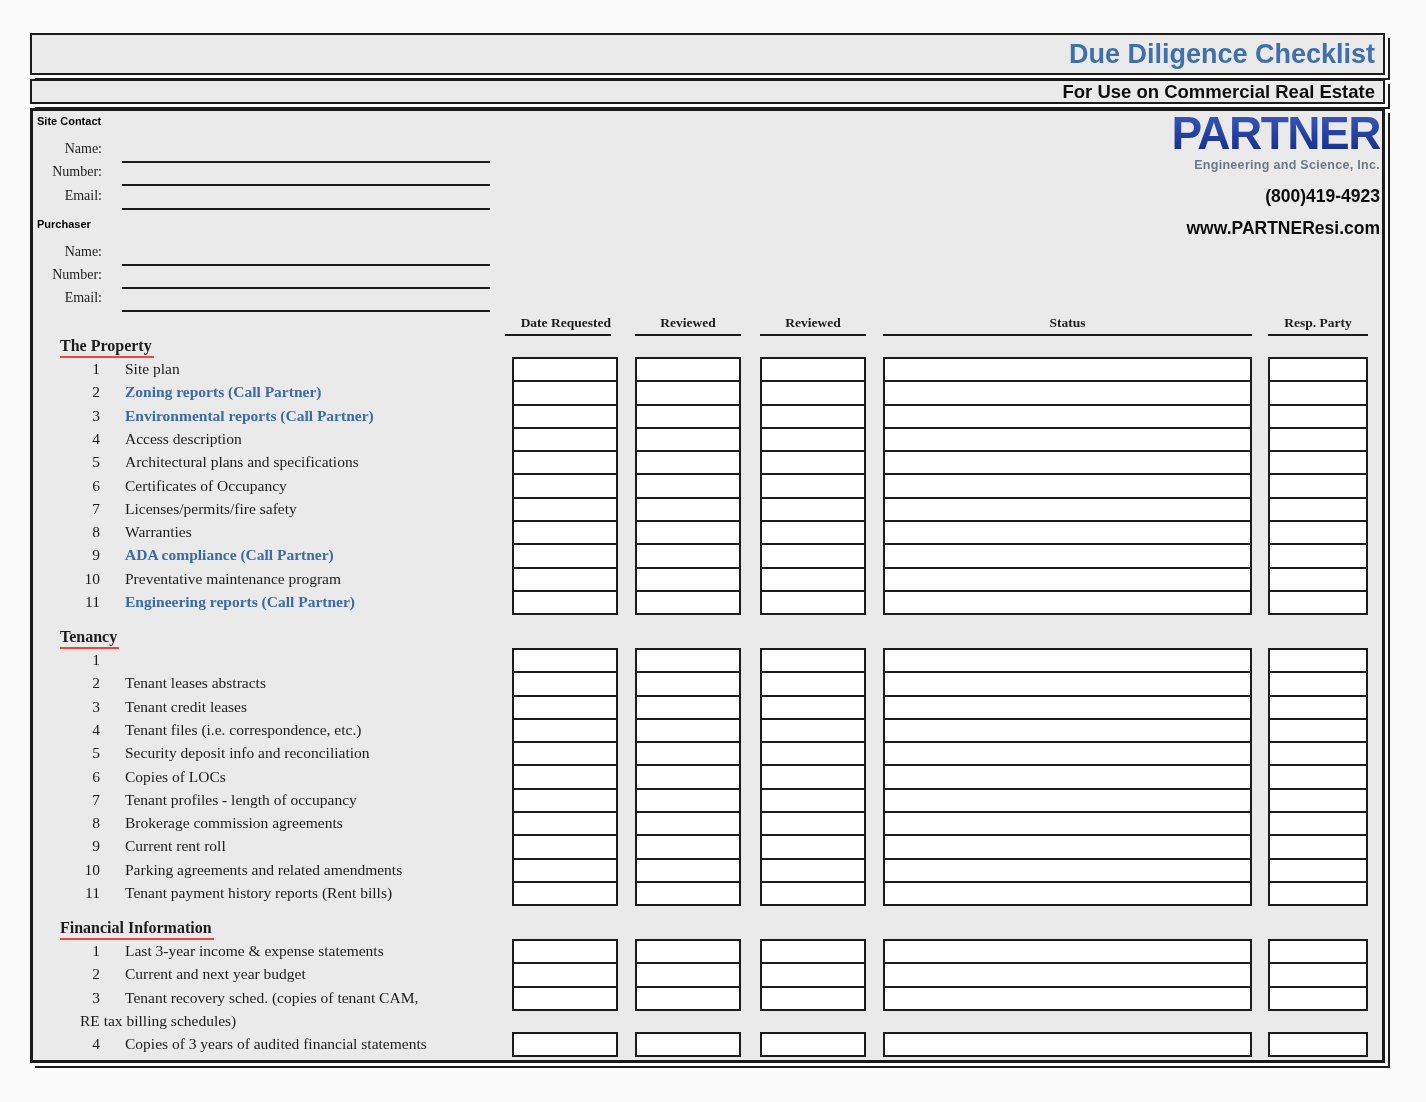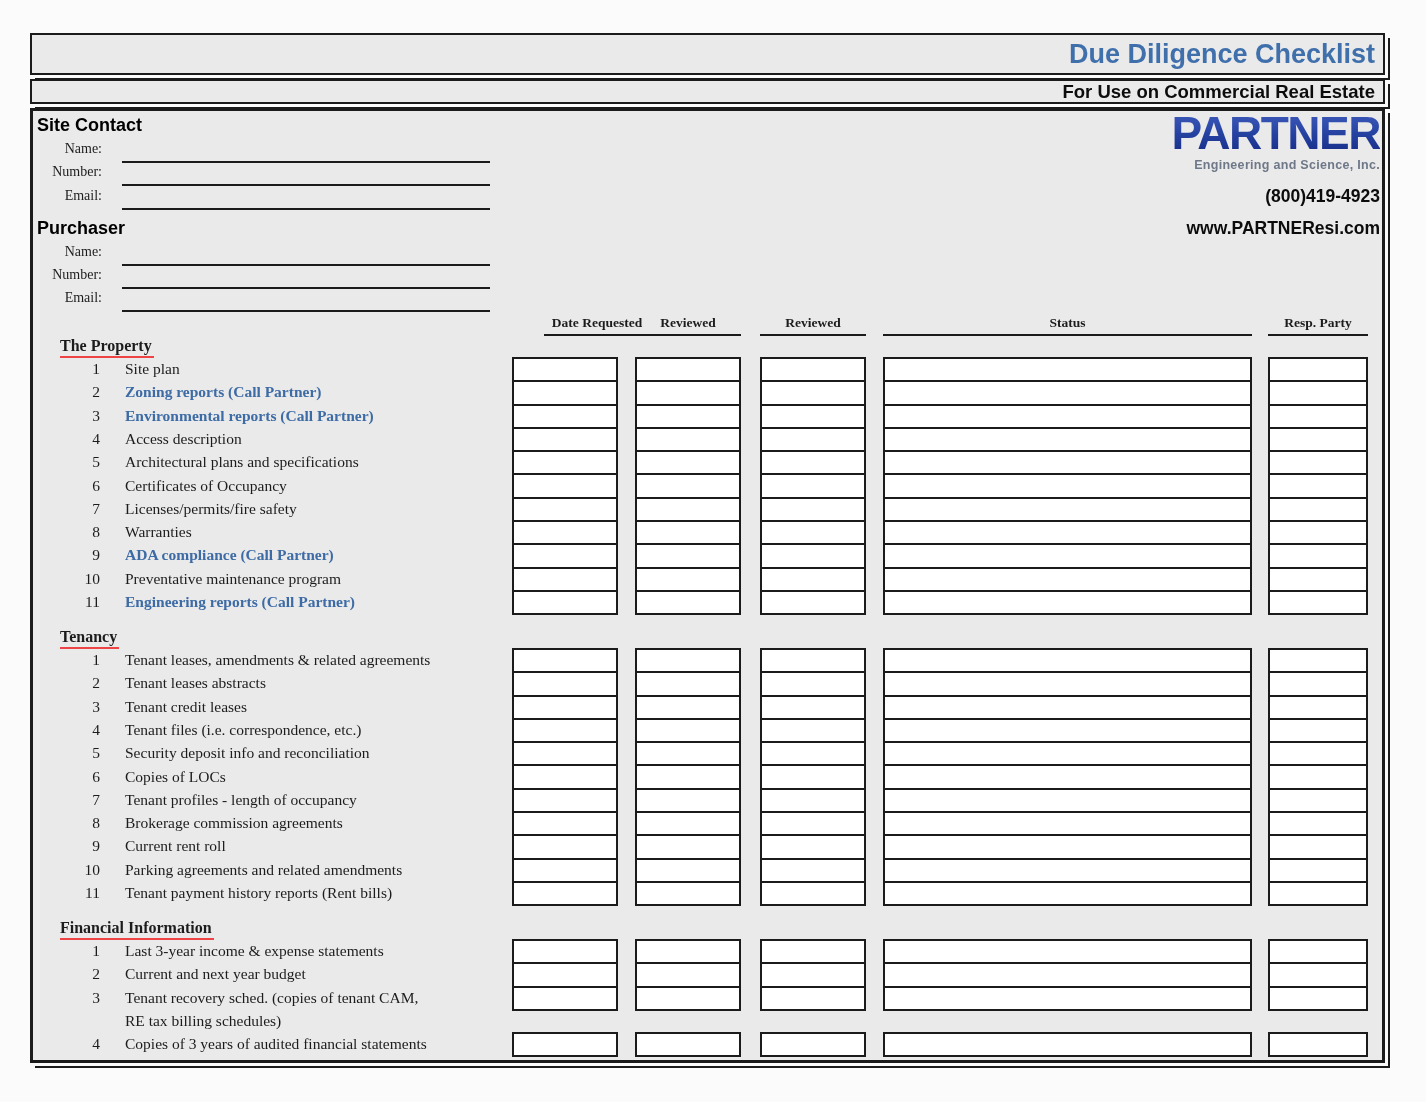--- a/index.html
+++ b/index.html
@@ -9,21 +9,21 @@
        box-sizing:border-box;box-shadow:3px 3px 0 0 #fbfbfb,5px 5px 0 0 #1b1b1b;}
   .title-box{top:33px;height:42px;display:flex;align-items:center;justify-content:flex-end;
        padding-right:8px;font-family:"Liberation Sans",sans-serif;font-weight:bold;
        font-size:27px;color:#4070ac;}
   .subtitle-box{top:79px;height:25px;display:flex;align-items:center;justify-content:flex-end;
        padding-right:8px;font-family:"Liberation Sans",sans-serif;font-weight:bold;
        font-size:18.5px;color:#0c0c0c;}
   .main-box{top:108px;height:955px;border-width:3px;}
 
   .form-heading{position:absolute;left:37px;font-family:"Liberation Sans",sans-serif;
-       font-weight:bold;font-size:18px;color:#000;}
+       font-weight:bold;font-size:11px;color:#000;}
   .form-label{position:absolute;left:28px;width:74px;text-align:right;font-size:14px;}
   .form-line{position:absolute;left:122px;width:368px;height:16px;
        border-bottom:2px solid #1b1b1b;font-size:14px;}
 
   .logo-text{position:absolute;right:46px;top:110px;font-family:"Liberation Sans",sans-serif;
        font-weight:bold;font-size:46px;line-height:1;letter-spacing:-1.5px;
        background:linear-gradient(180deg,#3f5cbe 0%,#24409f 55%,#162c86 100%);
        -webkit-background-clip:text;background-clip:text;color:transparent;}
   .logo-sub{position:absolute;right:46px;top:158px;font-family:"Liberation Sans",sans-serif;
        font-weight:bold;font-size:12.5px;color:#6e7888;letter-spacing:0.3px;}
@@ -82,21 +82,21 @@
   <div class="form-line" style="top:271px;"></div>
 
   <div class="form-label" style="top:290px;">Email:</div>
   <div class="form-line" style="top:294px;"></div>
 
   <div class="logo-text">PARTNER</div>
   <div class="logo-sub">Engineering and Science, Inc.</div>
   <div class="phone">(800)419-4923</div>
   <div class="website">www.PARTNEResi.com</div>
 
-  <div class="col-header" style="left:544px;width:106px;">Date Requested</div>
+  <div class="col-header" style="left:505px;width:106px;text-align:right;">Date Requested</div>
   <div class="col-header" style="left:635px;width:106px;">Reviewed</div>
   <div class="col-header" style="left:760px;width:106px;">Reviewed</div>
   <div class="col-header" style="left:883px;width:369px;">Status</div>
   <div class="col-header" style="left:1268px;width:100px;">Resp. Party</div>
 
   <div id="checklist">
       <div class="section" style="top: 337px;">
         <div class="section-title">The Property</div>
         <div class="item-line" style="top: 20px; line-height: 23.3px; height: 23.3px;">
           <span class="item-num">1</span>
@@ -205,21 +205,20 @@
           <div class="grid-cell"></div>
           <div class="grid-cell"></div>
           <div class="grid-cell"></div>
           <div class="grid-cell"></div>
         </div>
       </div>
       <div class="section" style="top: 628px;">
         <div class="section-title">Tenancy</div>
         <div class="item-line" style="top: 20px; line-height: 23.3px; height: 23.3px;">
           <span class="item-num">1</span>
-          <span class="item-label">Tenant leases, amendments &amp; related agreements</span>
         </div>
         <div class="item-line" style="top: 43.3px; line-height: 23.3px; height: 23.3px;">
           <span class="item-num">2</span>
           <span class="item-label">Tenant leases abstracts</span>
         </div>
         <div class="item-line" style="top: 66.6px; line-height: 23.3px; height: 23.3px;">
           <span class="item-num">3</span>
           <span class="item-label">Tenant credit leases</span>
         </div>
         <div class="item-line" style="top: 89.9px; line-height: 23.3px; height: 23.3px;">
@@ -327,21 +326,21 @@
           <span class="item-label">Last 3-year income &amp; expense statements</span>
         </div>
         <div class="item-line" style="top: 43.3px; line-height: 23.3px; height: 23.3px;">
           <span class="item-num">2</span>
           <span class="item-label">Current and next year budget</span>
         </div>
         <div class="item-line" style="top: 66.6px; line-height: 23.3px; height: 23.3px;">
           <span class="item-num">3</span>
           <span class="item-label">Tenant recovery sched. (copies of tenant CAM,</span>
         </div>
-        <div class="item-line" style="top: 89.9px; line-height: 23.3px; height: 23.3px;">
+        <div class="item-line" style="top: 89.9px; line-height: 23.3px; height: 23.3px; flex-direction: column;">
           <span class="item-num"></span>
           <span class="item-label">RE tax billing schedules)</span>
         </div>
         <div class="item-line" style="top: 113.2px; line-height: 23.3px; height: 23.3px;">
           <span class="item-num">4</span>
           <span class="item-label">Copies of 3 years of audited financial statements</span>
         </div>
         <div class="grid-block" style="left: 512px; width: 106px; top: 20px; height: 71.9px;">
           <div class="grid-cell"></div>
           <div class="grid-cell"></div>

